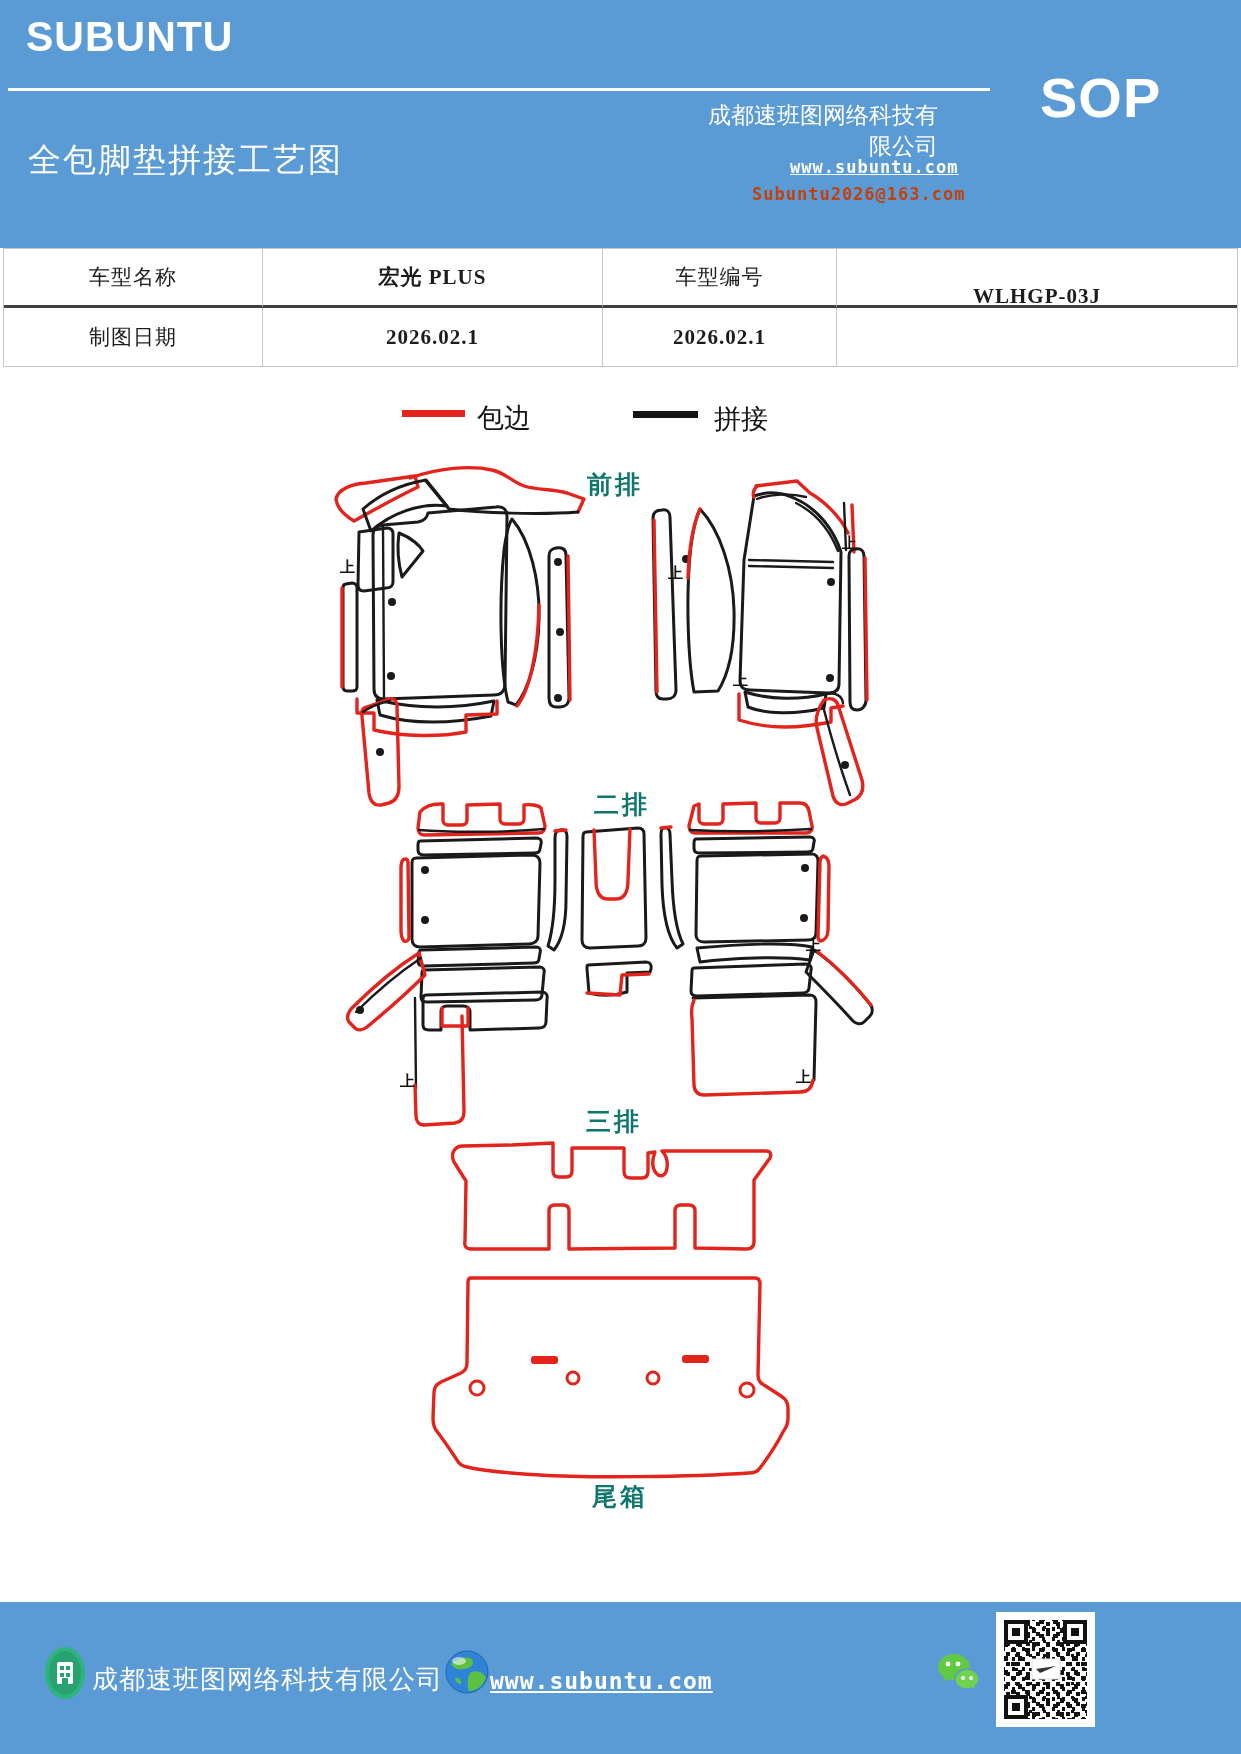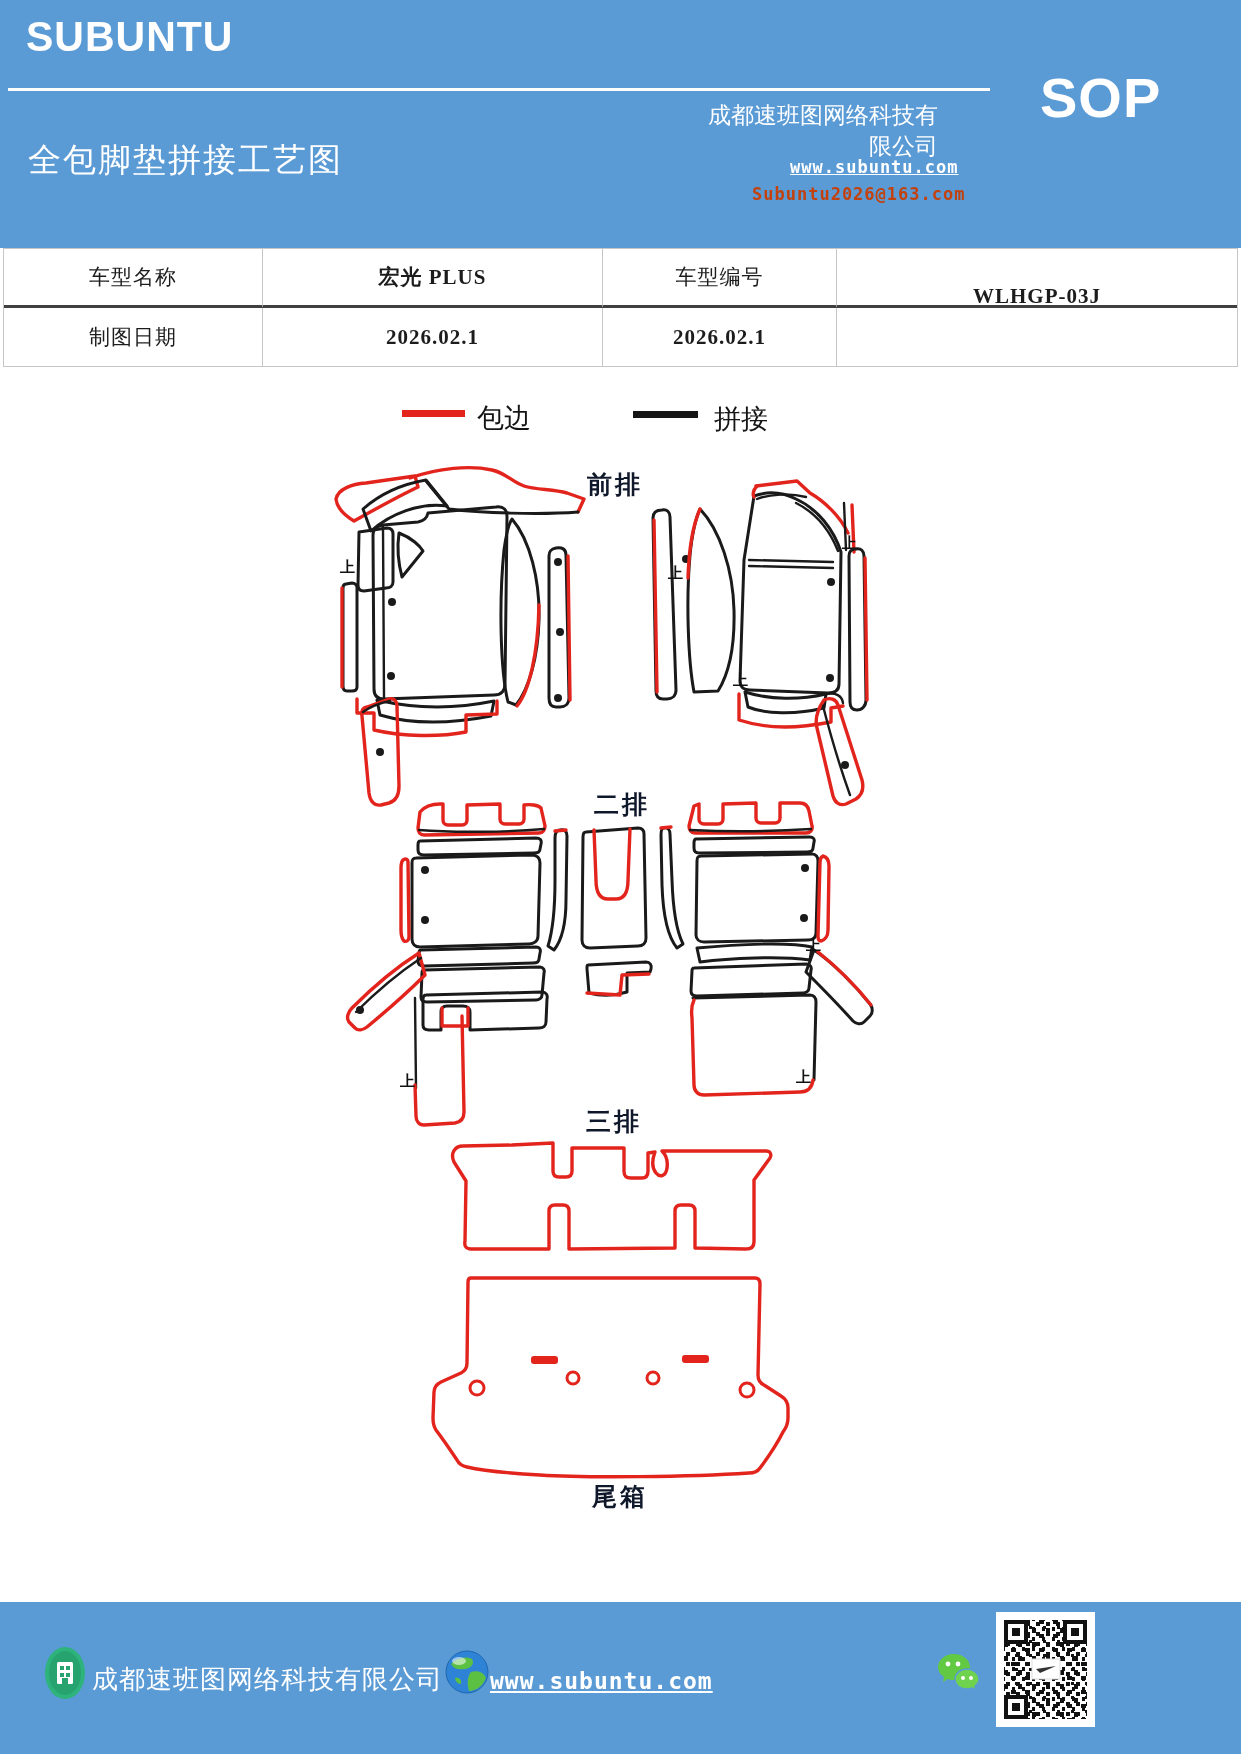--- a/index.html
+++ b/index.html
@@ -24,21 +24,21 @@
   .tbl>div{border-right:1px solid #c6c6c6;border-bottom:3px solid #404040;
            display:flex;align-items:center;justify-content:center;font-size:21px;color:#1c1c1c;
            font-family:"Liberation Serif",serif;letter-spacing:1px;}
   .tbl>div:nth-child(4n){border-right:none;margin-top:38px;}
   .tbl>div:nth-child(n+5){border-bottom:none;}
   .tbl .val{font-family:Liberation Serif, serif;font-weight:700;font-size:21px;}
   
   .sw{height:7px;}
   .lg-lbl{font-size:27px;color:#151515;font-family:"Liberation Serif",serif;}
   
-  .row-lbl{font-size:25px;font-weight:700;color:#0f172a;letter-spacing:3px;}
+  .row-lbl{font-size:25px;font-weight:700;color:#0f766e;letter-spacing:3px;}
   
   svg .k{stroke:#1a1a1a;stroke-width:3;fill:none;stroke-linecap:round;stroke-linejoin:round;}
   svg .k2{stroke:#1a1a1a;stroke-width:2.4;fill:none;stroke-linecap:round;}
   svg .r{stroke:#e2241d;stroke-width:3.4;fill:none;stroke-linecap:round;stroke-linejoin:round;}
   svg .kd{fill:#1a1a1a;stroke:none;}
   svg .rd{fill:#e2241d;stroke:none;}
   svg .rc{stroke:#e2241d;stroke-width:3;fill:none;}
   svg text.up{font:700 15px "Liberation Sans",sans-serif;fill:#111;}
   
   .ftr{left:0;top:1602px;width:1241px;height:152px;background:#5b9bd5;}

